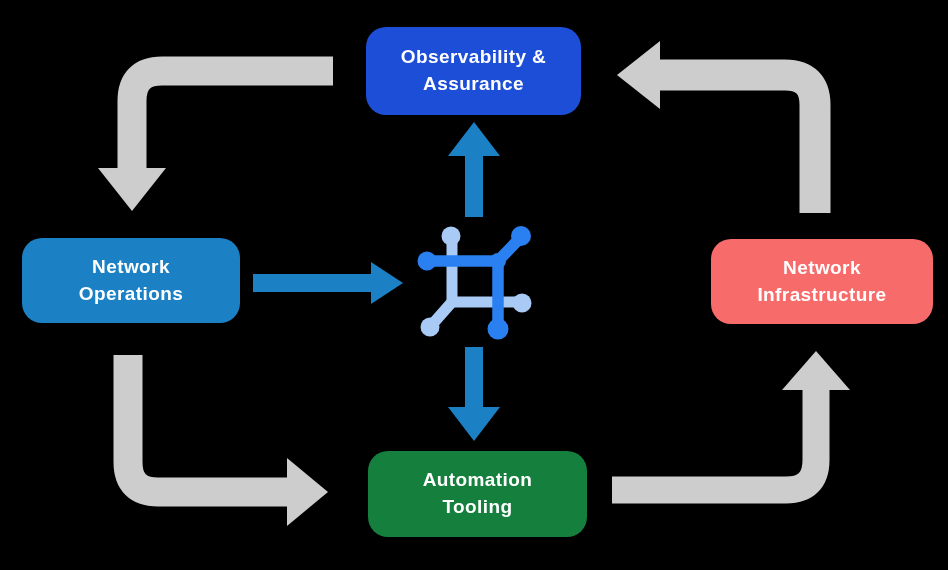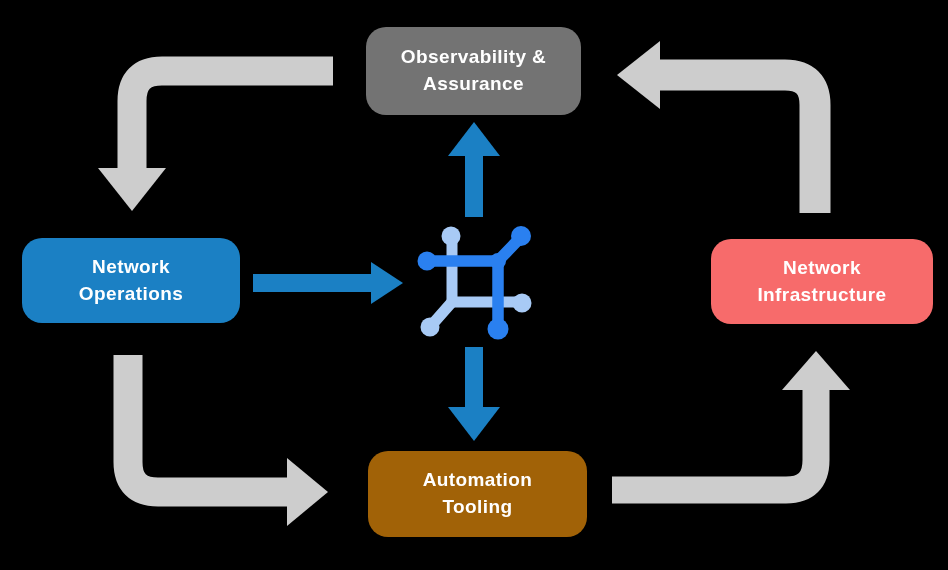--- a/index.html
+++ b/index.html
@@ -99,33 +99,33 @@
       </g>
       <g fill="#2A80F0">
         <circle cx="427" cy="261" r="9.5"></circle>
         <circle cx="521" cy="236" r="10"></circle>
         <circle cx="498" cy="329" r="10.5"></circle>
         <circle cx="498" cy="261" r="8"></circle>
       </g>
     </g>
   </svg>
 
-  <div class="node node-observability" style="background: #737373;">
+  <div class="node node-observability" style="background: #1d4ed8;">
     <span>Observability &amp;
 Assurance</span>
   </div>
 
   <div class="node node-operations" style="background: rgb(27, 128, 196);">
     <span>Network
 Operations</span>
   </div>
 
   <div class="node node-infrastructure" style="background: rgb(247, 107, 107);">
     <span>Network
 Infrastructure</span>
   </div>
 
-  <div class="node node-automation" style="background: #a16207;">
+  <div class="node node-automation" style="background: #15803d;">
     <span>Automation
 Tooling</span>
   </div>
 
 </div>
 
 </body></html>

